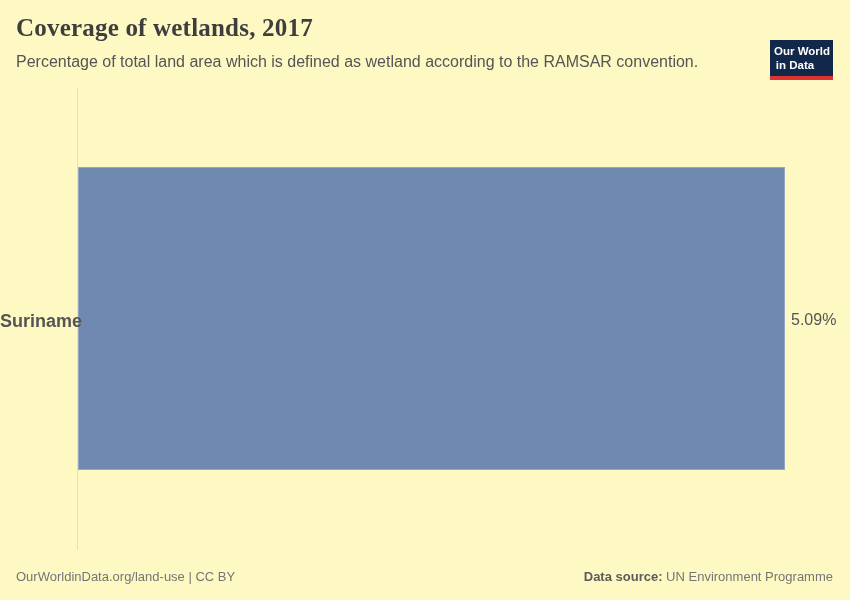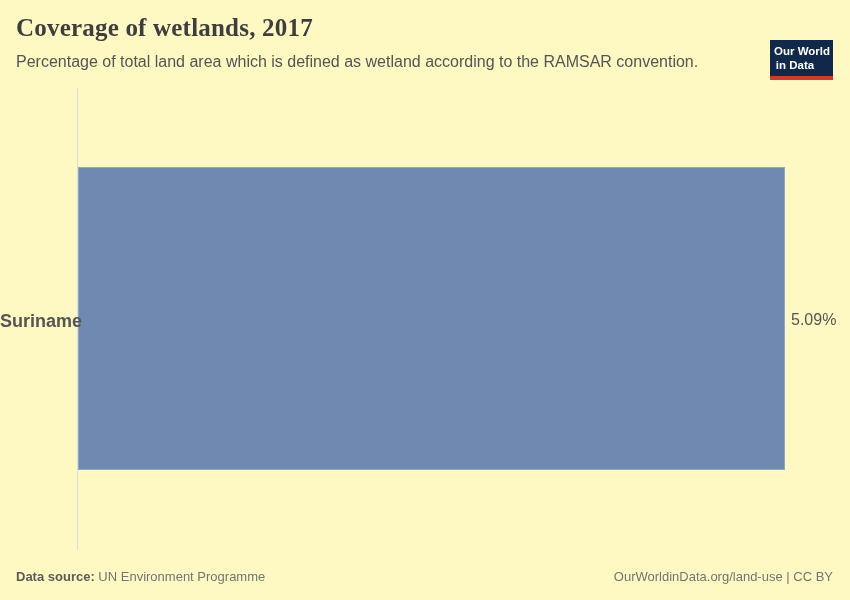--- a/index.html
+++ b/index.html
@@ -123,20 +123,20 @@
     <div class="logo-line">in Data</div>
   </div>
 
   <div class="axis-line" style="background: rgb(221, 221, 221);"></div>
   <div class="bar" style="background: rgb(112, 137, 176);"></div>
   <div class="entity-label">Suriname</div>
   <div class="value-label">5.09%</div>
 
   <div class="footer">
     <div>
-      <span class="source-label">Data source:</span><span> UN Environment Programme</span>
+      <span class="origin-link">OurWorldinData.org/land-use</span><span> | </span><span>CC BY</span>
     </div>
     <div>
-      <span class="origin-link">OurWorldinData.org/land-use</span><span> | </span><span>CC BY</span>
+      <span class="source-label">Data source:</span><span> UN Environment Programme</span>
     </div>
   </div>
 
 </div>
 
 </body></html>

